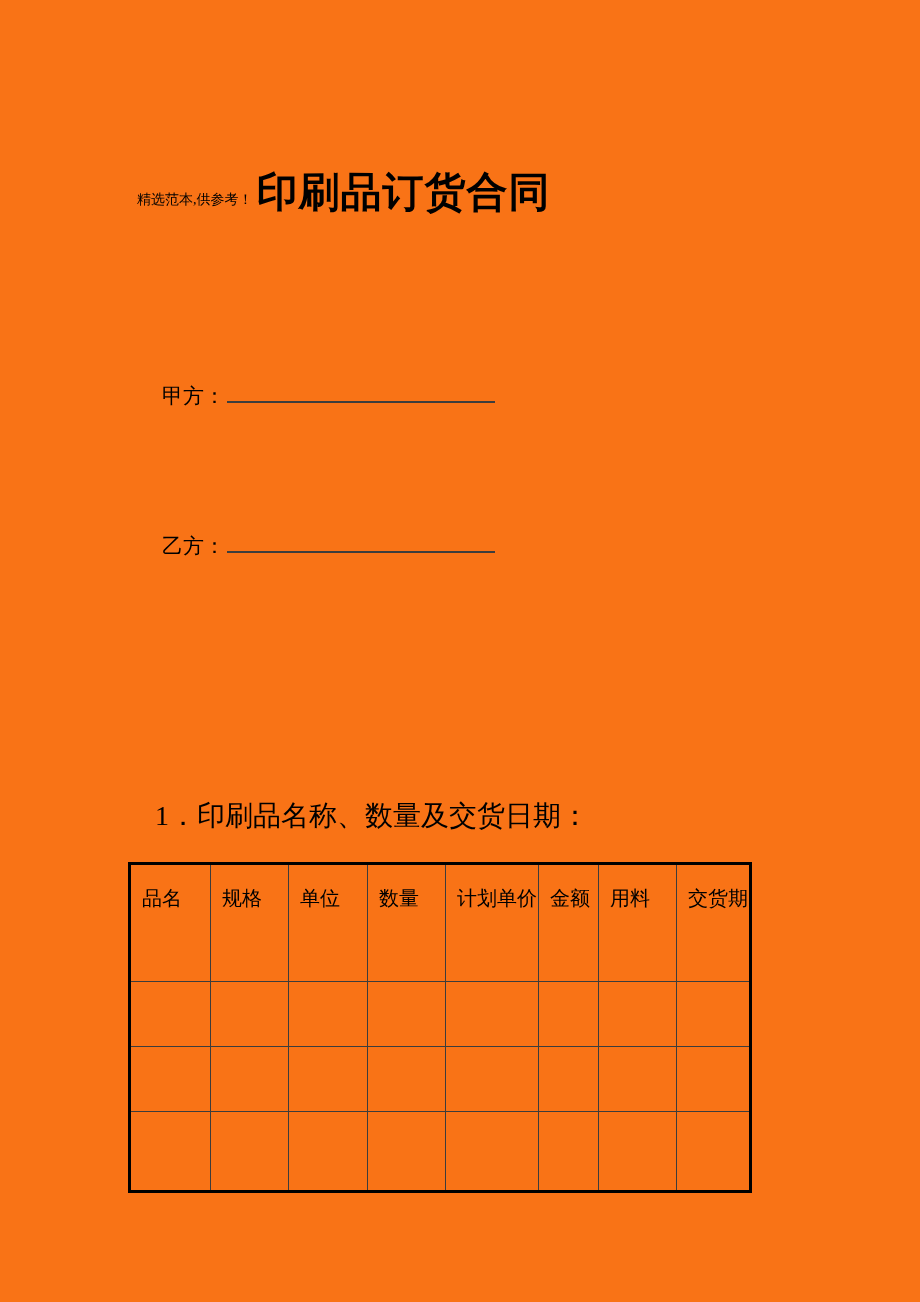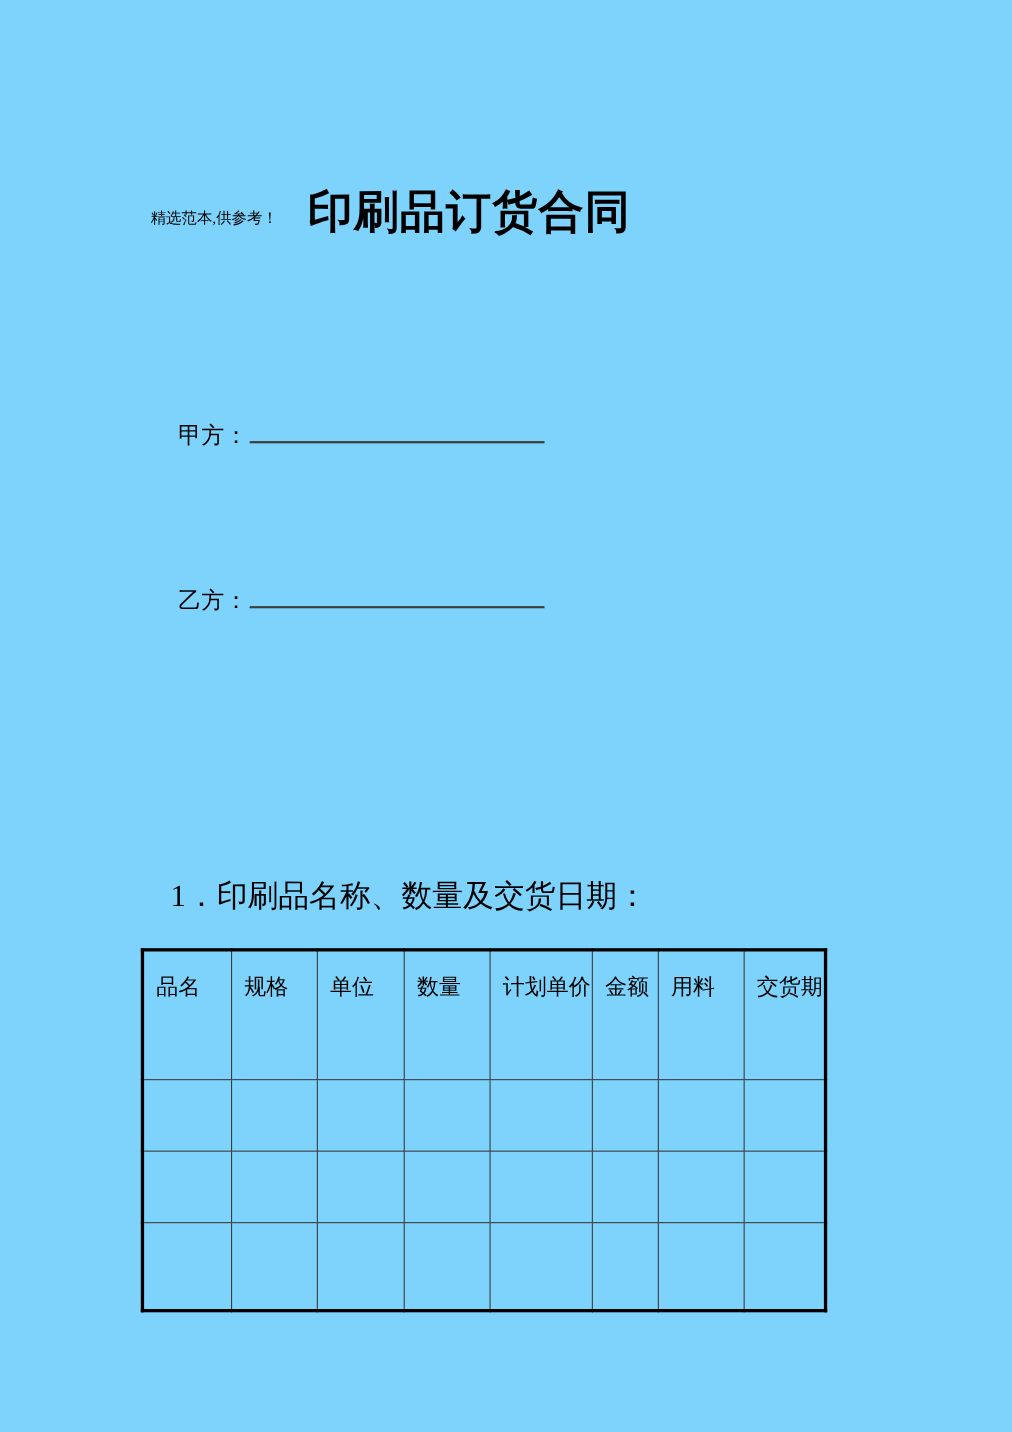--- a/index.html
+++ b/index.html
@@ -4,21 +4,21 @@
 <style>
   html, body {
     margin: 0;
     padding: 0;
     background: #ffffff;
   }
   .page {
     position: relative;
     width: 920px;
     height: 1302px;
-    background: #7dd3fc;
+    background: #f97316;
     color: #000000;
     font-family: "Liberation Serif", "DejaVu Serif", serif;
     overflow: hidden;
   }
 
   
   .header-row {
     position: absolute;
     left: 137px;
     top: 170px;
@@ -26,21 +26,21 @@
     display: flex;
     align-items: flex-end;
     white-space: nowrap;
   }
   .note {
     font-size: 14px;
     line-height: 14px;
     padding-bottom: 7px;
   }
   .doc-title {
-    margin-left: 27px;
+    margin-left: 4px;
     font-family: "Liberation Sans", "DejaVu Sans", sans-serif;
     font-weight: bold;
     font-size: 41px;
     line-height: 44px;
     letter-spacing: 1px;
   }
 
   
   .party-row {
     position: absolute;

